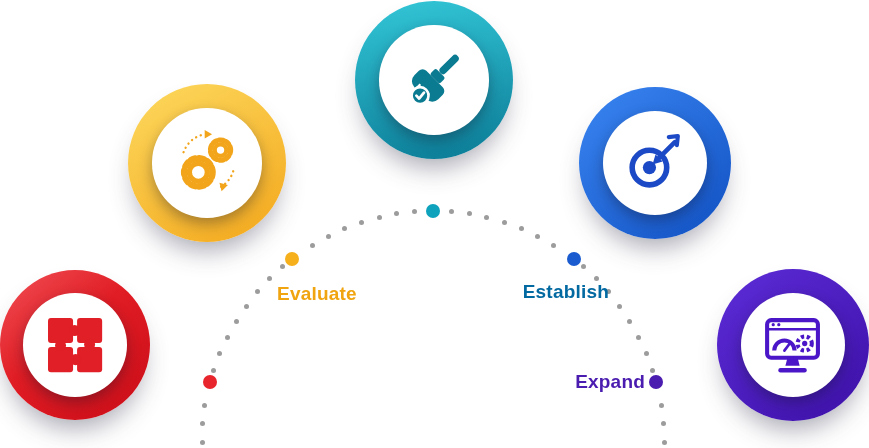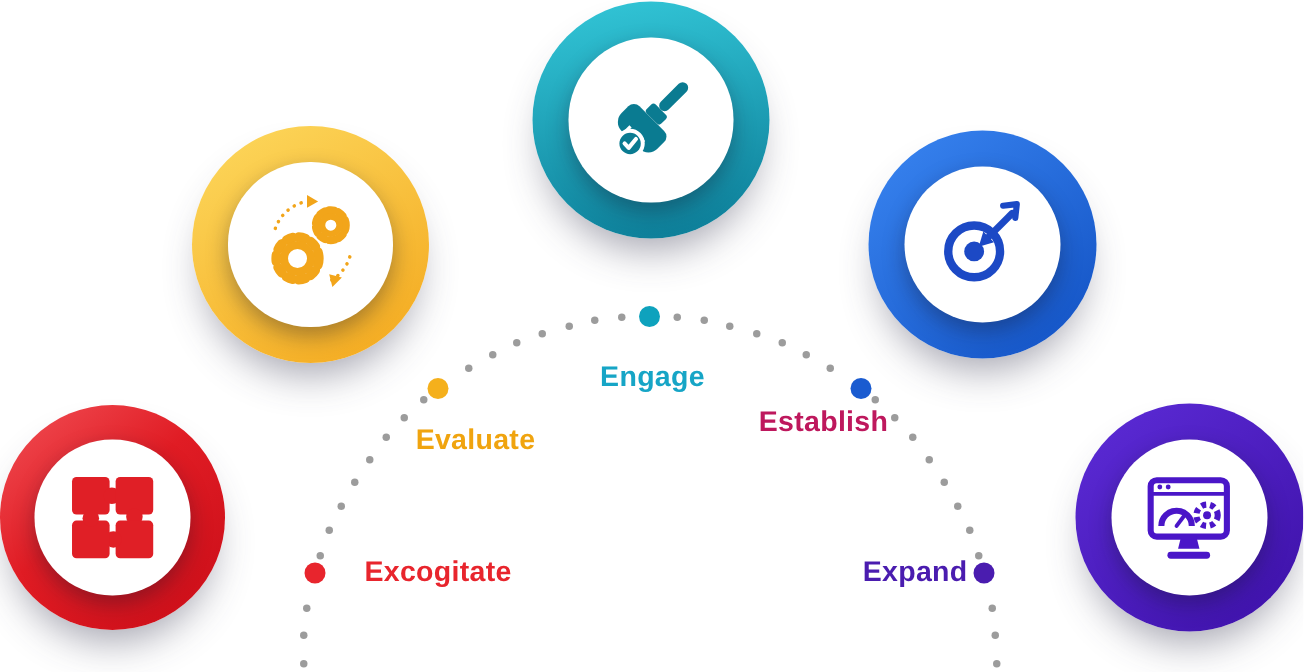--- a/index.html
+++ b/index.html
@@ -31,21 +31,21 @@
   .c-excogitate{left:0px;top:270px;width:150px;height:150px;background:linear-gradient(140deg,#f25056,#e01c24 45%,#c90d18)}
   .c-evaluate{left:128px;top:84px;width:158px;height:158px;background:linear-gradient(150deg,#fdd95e,#f3a71c)}
   .c-engage{left:355px;top:1px;width:158px;height:158px;background:linear-gradient(170deg,#33c7d8,#0b7a95)}
   .c-establish{left:579px;top:87px;width:152px;height:152px;background:linear-gradient(140deg,#3a86f2,#1150c2)}
   .c-expand{left:717px;top:269px;width:152px;height:152px;background:linear-gradient(140deg,#5d2cd8,#3c10a6)}
   
   .lbl{position:absolute;z-index:3;font-weight:700;font-size:19px;letter-spacing:.2px;white-space:nowrap}
   .l-excogitate{left:243px;top:371px;color:#e8252d}
   .l-evaluate{left:257px;top:283px;width:120px;text-align:center;color:#f0a40f}
   .l-engage{left:375px;top:241px;width:120px;text-align:center;color:#16a5c6}
-  .l-establish{left:489px;top:271px;width:120px;text-align:center;color:#be185d}
+  .l-establish{left:489px;top:281px;width:120px;text-align:right;color:#0369a1}
   .l-expand{left:525px;top:371px;width:120px;text-align:right;color:#4a1caf}
 </style>
 </head>
 <body>
 
 <div class="canvas">
 
   <div class="arc-layer">
       <span class="arc-dot" style="background: rgb(156, 156, 156); left: 661.5px; top: 439.5px;"></span>
       <span class="arc-dot" style="background: rgb(156, 156, 156); left: 660.788px; top: 421.376px;"></span>
@@ -95,21 +95,20 @@
             <circle cx="46.5" cy="31.5" r="5.5"></circle>
           <rect x="34" y="34" width="25" height="25" rx="3"></rect>
             <circle cx="32.5" cy="46.5" r="5.5"></circle>
           <rect x="5" y="34" width="25" height="25" rx="3"></rect>
             <circle cx="17.5" cy="32.5" r="5.5"></circle>
         </g>
       </svg>
     </div>
   </div>
   <span class="sdot d-excogitate"></span>
-  <span class="lbl l-excogitate">Excogitate</span>
 
   <div class="big-circle c-evaluate">
     <div class="inner-circle">
       <svg viewBox="0 0 64 64">
         <g fill="none" stroke="#f2a51a" stroke-linecap="round">
           <circle cx="24" cy="41" r="13.5" stroke-width="6" stroke-dasharray="4.4 3.6"></circle>
           <circle cx="24" cy="41" r="8.5" stroke-width="5"></circle>
           <circle cx="45" cy="20" r="9.5" stroke-width="5" stroke-dasharray="3.4 2.8"></circle>
           <circle cx="45" cy="20" r="5.5" stroke-width="4"></circle>
           <path d="M10 22 A 26 26 0 0 1 30 5" stroke-width="2.2" stroke-dasharray="0.1 4.6"></path>
@@ -133,21 +132,20 @@
         </g>
         <g transform="rotate(45 32 32)" stroke="#ffffff" stroke-width="2">
           <path d="M26 44 v6 M32 44 v6 M38 44 v6"></path>
         </g>
         <circle cx="19" cy="47" r="8" fill="#0a7b91" stroke="#ffffff" stroke-width="2.5"></circle>
         <path d="M15.5 47 l2.6 2.8 l4.6 -5.6" fill="none" stroke="#ffffff" stroke-width="2.6" stroke-linecap="round" stroke-linejoin="round"></path>
       </svg>
     </div>
   </div>
   <span class="sdot d-engage"></span>
-  <span class="lbl l-engage">Engage</span>
 
   <div class="big-circle c-establish">
     <div class="inner-circle">
       <svg viewBox="0 0 64 64">
         <circle cx="27" cy="37" r="17" fill="none" stroke="#1c49c5" stroke-width="5.5"></circle>
         <circle cx="27" cy="37" r="6.5" fill="#1c49c5"></circle>
         <path d="M36 28 L52 12" stroke="#1c49c5" stroke-width="4.5" stroke-linecap="round"></path>
         <polygon points="30,34 40,31 33,24" fill="#1c49c5"></polygon>
         <path d="M46 7 l9 -1 -1 9" fill="none" stroke="#1c49c5" stroke-width="4" stroke-linecap="round" stroke-linejoin="round"></path>
       </svg>

